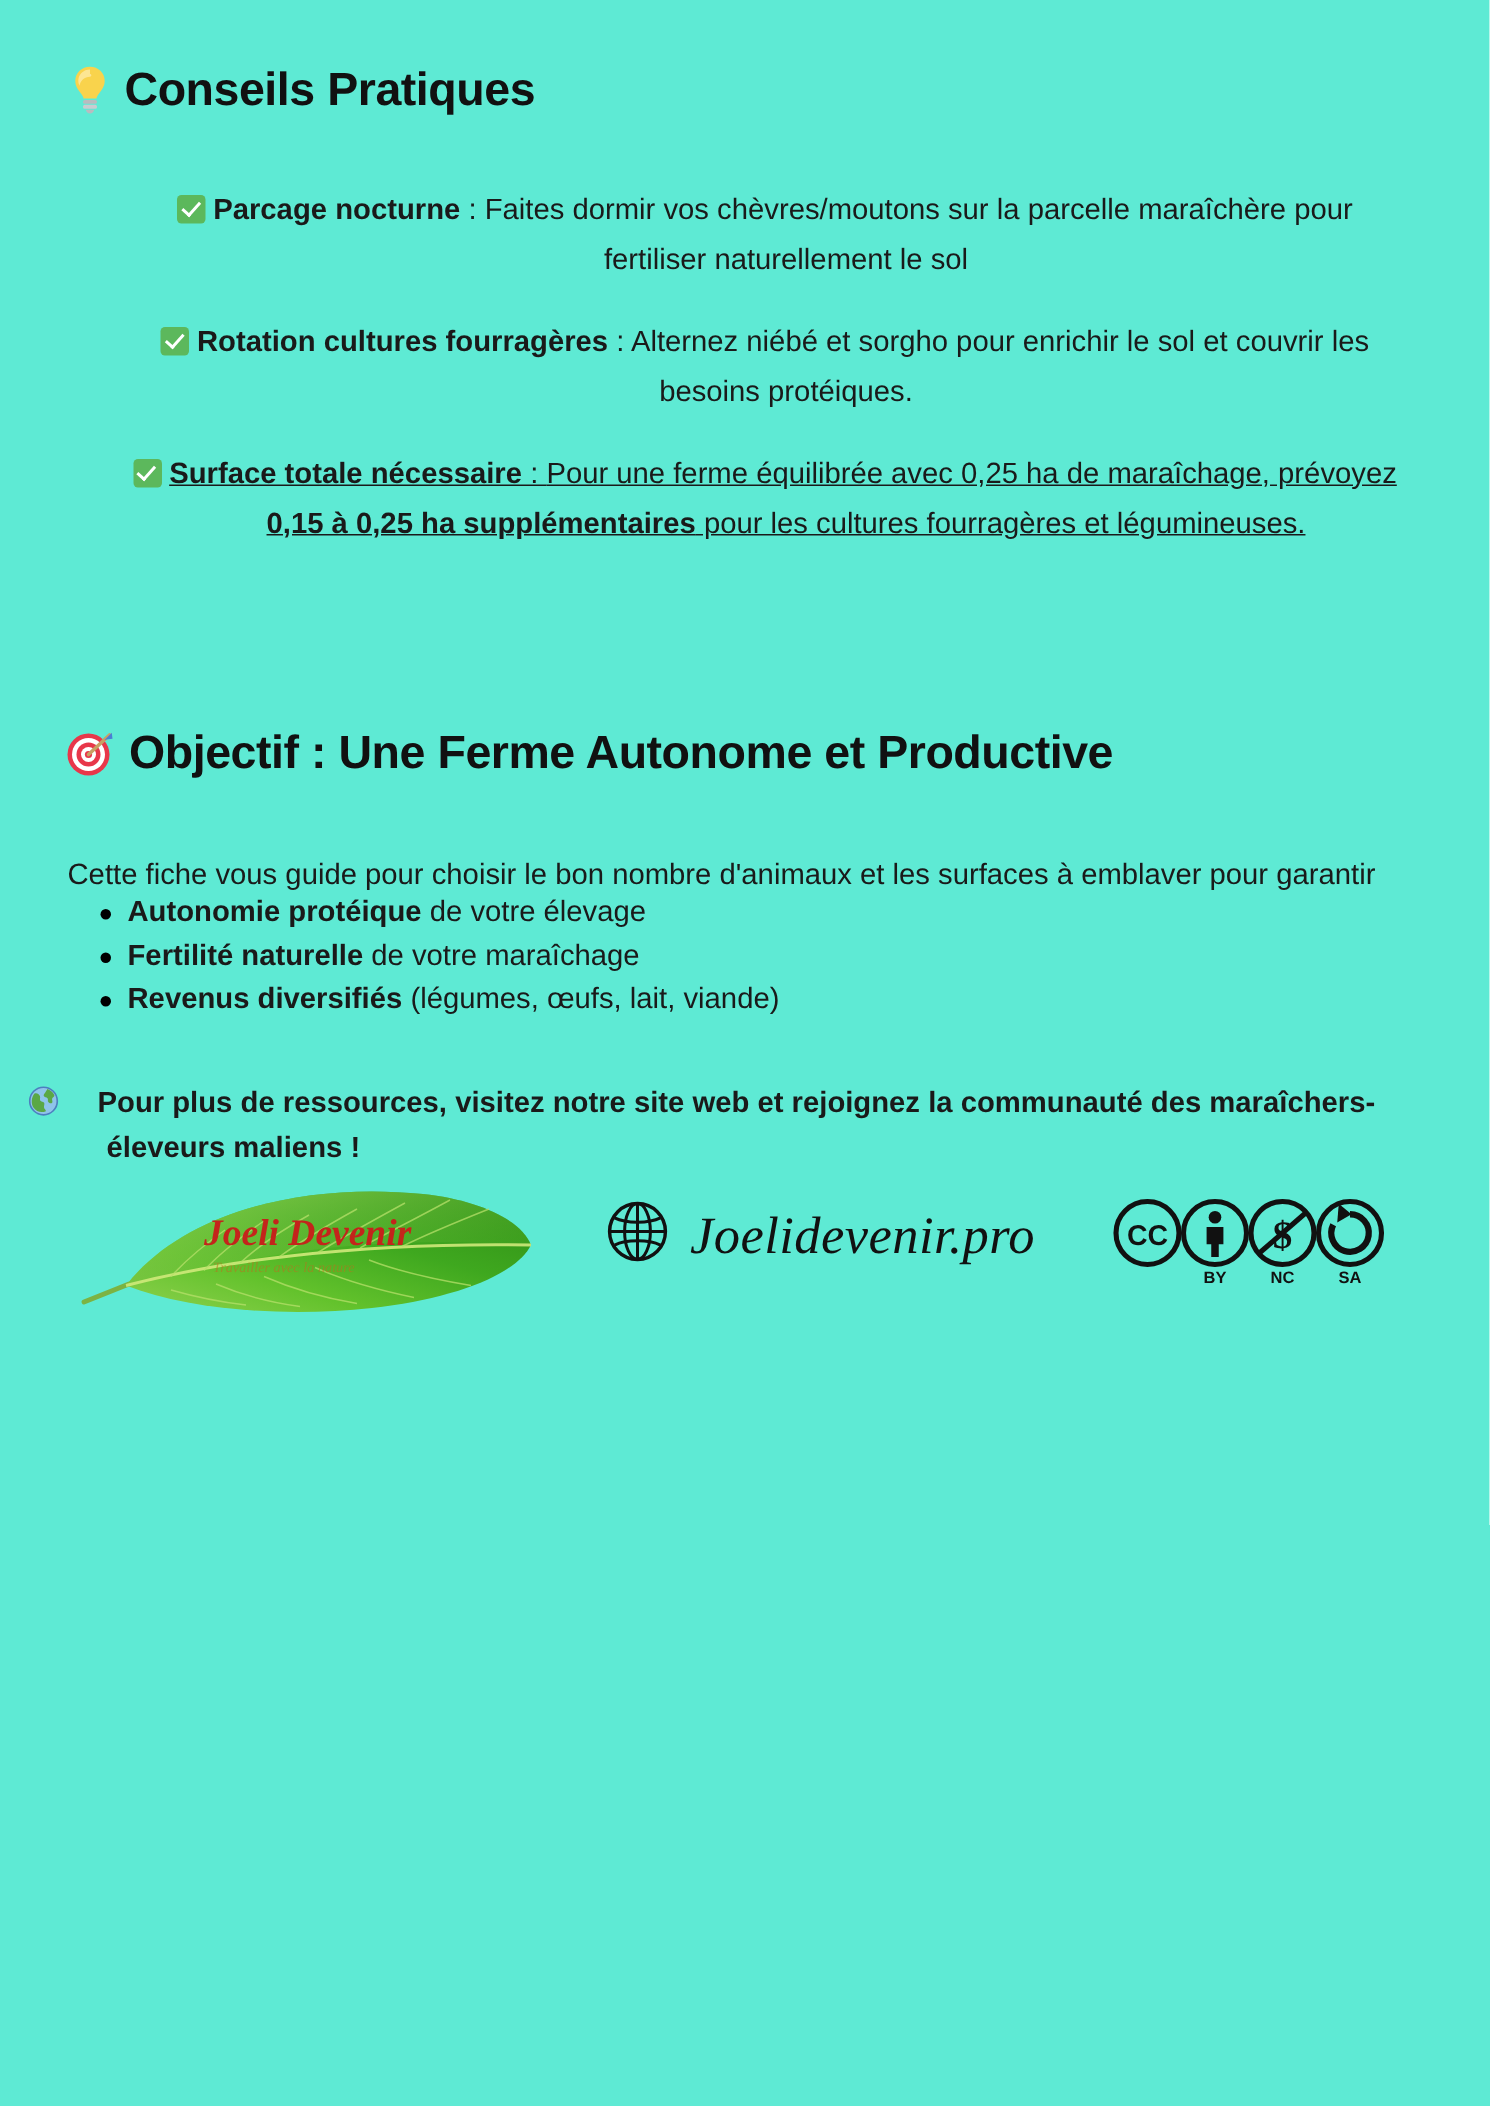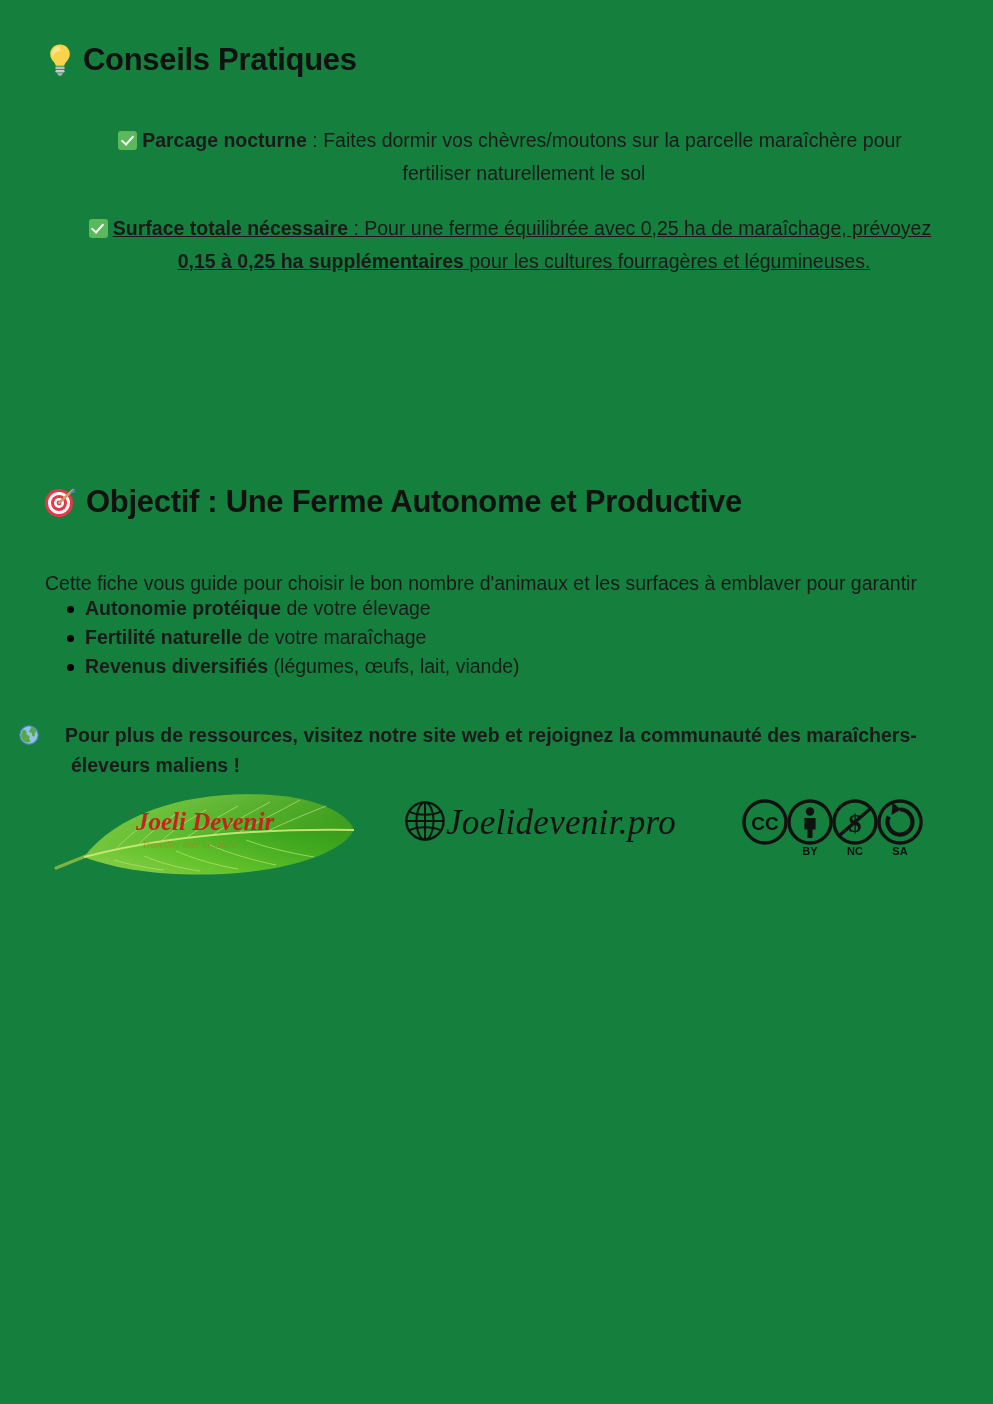--- a/index.html
+++ b/index.html
@@ -14,21 +14,21 @@
     position: relative;
     font-family: "Liberation Sans", sans-serif;
     color: #000000;
     overflow: hidden;
   }
 
   .page {
     position: relative;
     width: 993px;
     height: 1404px;
-    background: #15803d;
+    background: #5eead4;
   }
 
   
   .section-heading {
     display: flex;
     align-items: center;
     gap: 10px;
     font-size: 31px;
     font-weight: bold;
     letter-spacing: -0.3px;
@@ -165,20 +165,21 @@
     width: 305px;
     height: 92px;
   }
 
   .logo-site {
     position: absolute;
     left: 404px;
     top: 14px;
     display: flex;
     align-items: center;
+    gap: 14px;
   }
   .logo-site .site-name {
     font-family: "Liberation Serif", serif;
     font-style: italic;
     font-size: 35px;
     color: #111111;
     letter-spacing: 0.3px;
   }
 
   .logo-cc {
@@ -206,20 +207,23 @@
     </span>
     <span class="heading-text">Conseils Pratiques</span>
   </div>
 
   <div class="tips">
 
     <p class="tip">
       <span class="check-icon"></span><b>Parcage nocturne</b><span> : </span><span>Faites dormir vos chèvres/moutons sur la parcelle maraîchère pour fertiliser naturellement le sol</span>
     </p>
 
+    <p class="tip">
+      <span class="check-icon"></span><b>Rotation cultures fourragères</b><span> : </span><span>Alternez niébé et sorgho pour enrichir le sol et couvrir les besoins protéiques.</span>
+    </p>
 
 
     <p class="tip">
       <span class="check-icon"></span><b>Surface totale nécessaire</b><span> : </span><span>Pour une ferme équilibrée avec 0,25 ha de maraîchage, prévoyez </span><b>0,15 à 0,25 ha supplémentaires</b><span> pour les cultures fourragères et légumineuses.</span>
     </p>
 
   </div>
 
   <div class="section-heading" id="heading-objective">
     <span class="icon-target">

